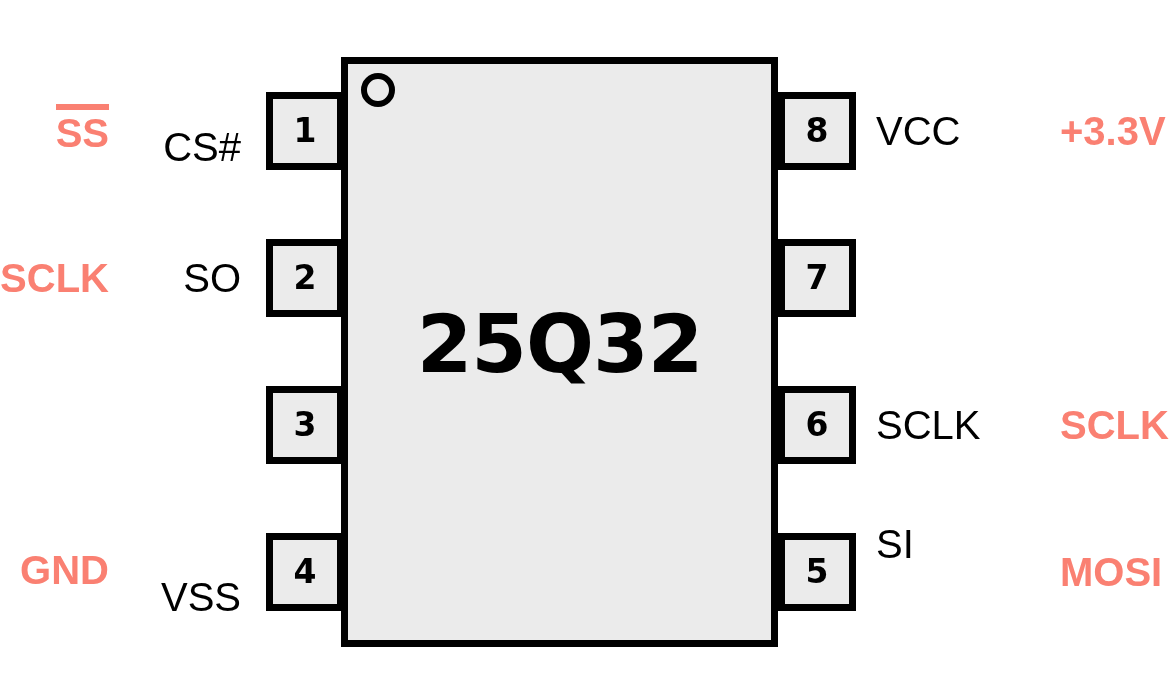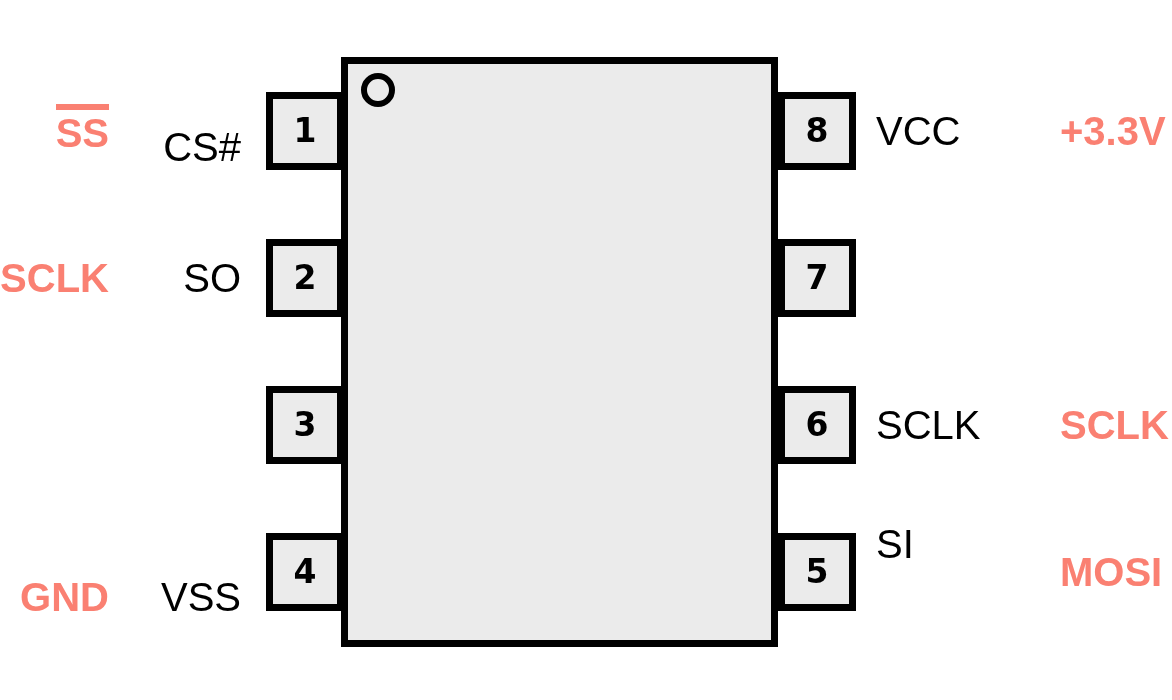--- a/index.html
+++ b/index.html
@@ -119,32 +119,33 @@
 </style>
 </head>
 <body>
 
 <div id="diagram">
 
   <div class="chip-body"></div>
 
   <div class="pin1-dot"></div>
 
+  <div class="chip-label">25Q32</div>
 
   <div id="pin-layer">
       <div class="pin-pad left" style="top: 92px;">1</div>
       <div class="lbl col-fn-left" style="top: 108px;">CS#</div>
       <div class="lbl alt col-alt-left" style="top: 92px;"><span class="overbar">SS</span></div>
       <div class="pin-pad left" style="top: 239px;">2</div>
       <div class="lbl col-fn-left" style="top: 239px; text-align: center;">SO</div>
       <div class="lbl alt col-alt-left" style="top: 239px;">SCLK</div>
       <div class="pin-pad left" style="top: 386px;">3</div>
       <div class="pin-pad left" style="top: 533px;">4</div>
       <div class="lbl col-fn-left" style="top: 558px;">VSS</div>
-      <div class="lbl alt col-alt-left" style="top: 558px;">GND</div>
+      <div class="lbl alt col-alt-left" style="top: 531px;">GND</div>
       <div class="pin-pad right" style="top: 92px;">8</div>
       <div class="lbl col-fn-right" style="top: 92px;">VCC</div>
       <div class="lbl alt col-alt-right" style="top: 92px;">+3.3V</div>
       <div class="pin-pad right" style="top: 239px;">7</div>
       <div class="pin-pad right" style="top: 386px;">6</div>
       <div class="lbl col-fn-right" style="top: 386px;">SCLK</div>
       <div class="lbl alt col-alt-right" style="top: 386px;">SCLK</div>
       <div class="pin-pad right" style="top: 533px;">5</div>
       <div class="lbl col-fn-right" style="top: 505px;">SI</div>
       <div class="lbl alt col-alt-right" style="top: 533px;">MOSI</div>

